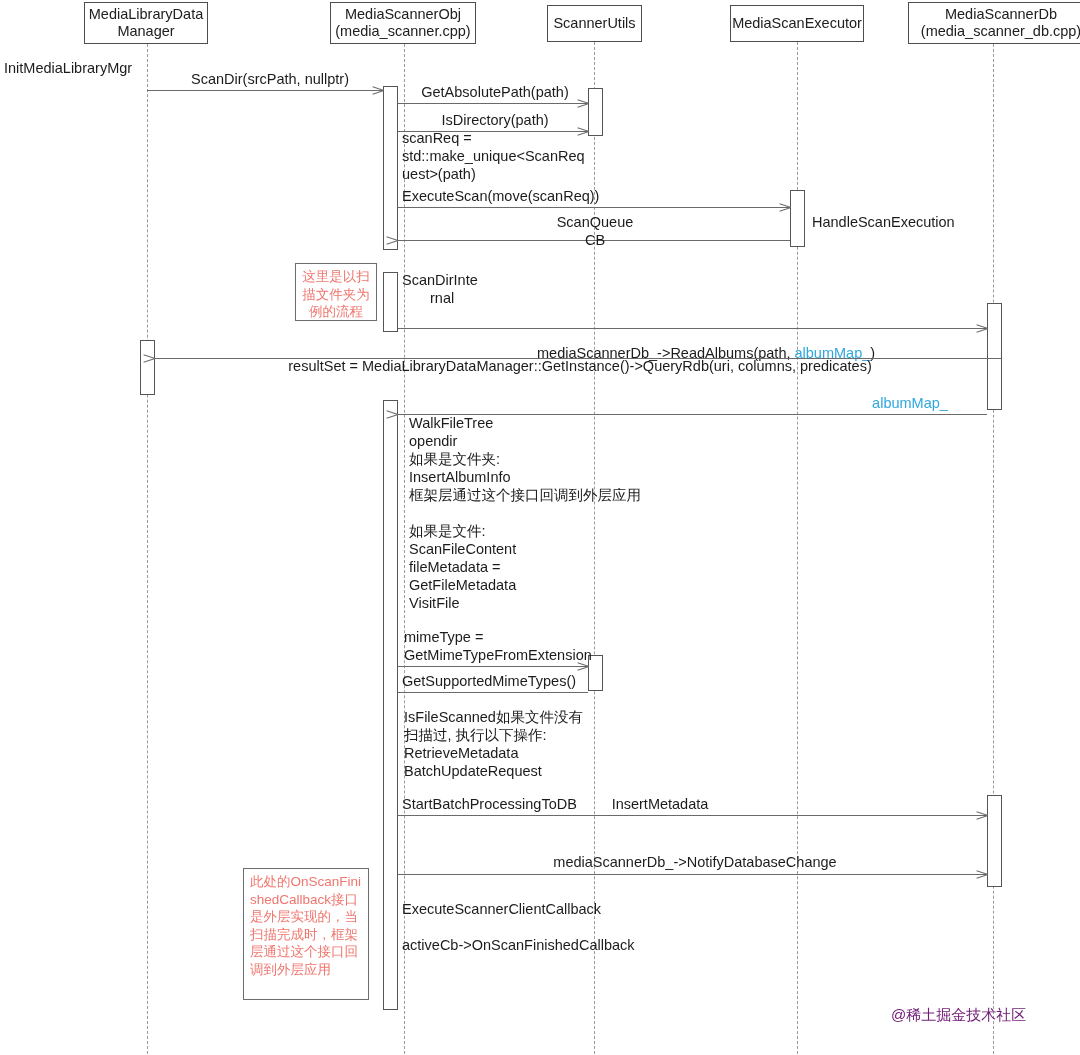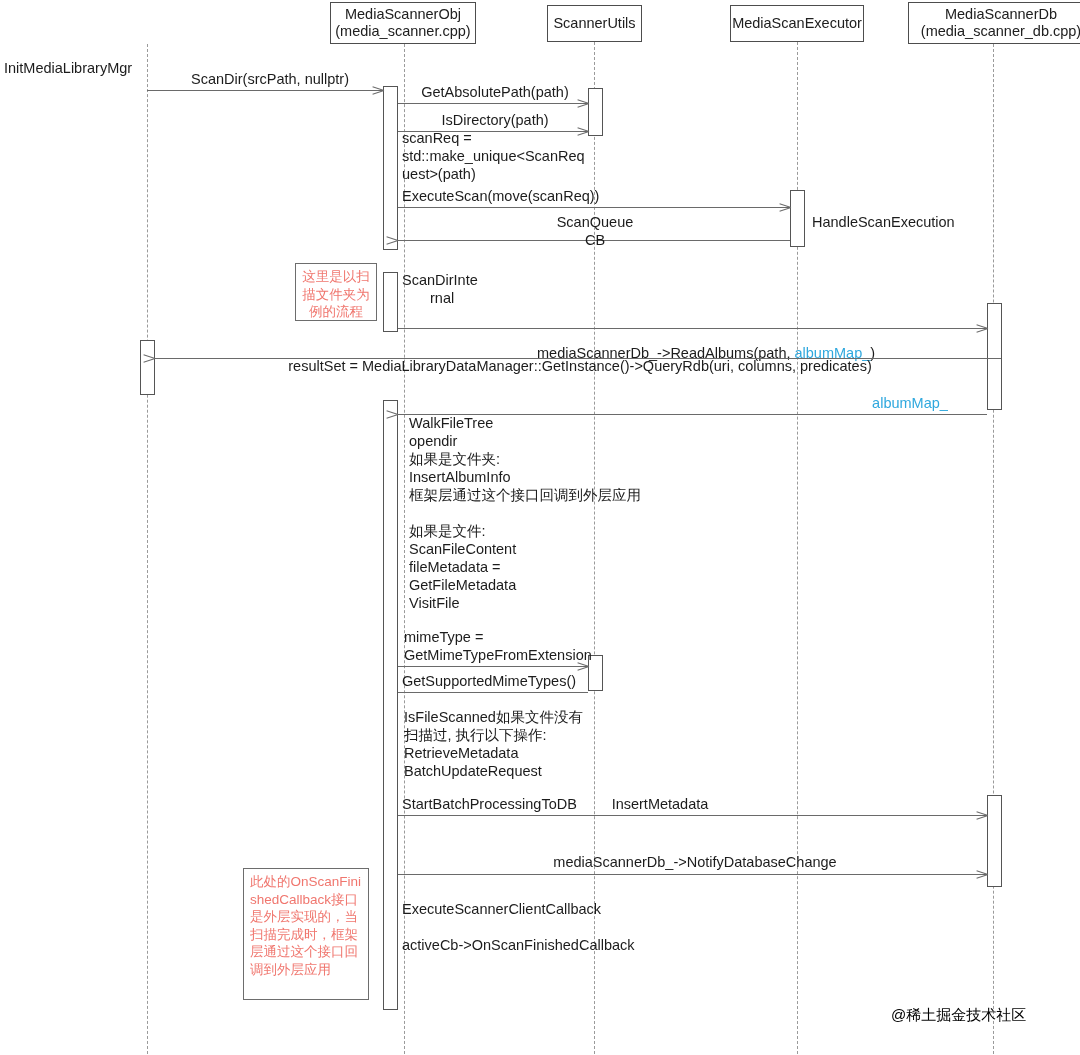--- a/index.html
+++ b/index.html
@@ -80,29 +80,33 @@
     line-height:17.5px;
     padding:4px 6px;
     text-align:center;
     word-break:break-all;
   }
   .note.left{text-align:left;}
   
   .watermark{
     position:absolute;
     font-size:15px;
-    color:#000000;
+    color:#701a75;
     white-space:nowrap;
   }
 </style>
 </head>
 <body>
 
 <div id="canvas">
 
+  <div class="participant" style="left:84px;top:2px;width:124px;height:42px;">
+    <span>MediaLibraryData</span>
+    <span class="l2">Manager</span>
+  </div>
 
   <div class="participant" style="left:330px;top:2px;width:146px;height:42px;">
     <span>MediaScannerObj</span>
     <span class="l2">(media_scanner.cpp)</span>
   </div>
 
   <div class="participant" style="left:547px;top:5px;width:95px;height:37px;">
     <span>ScannerUtils</span>
   </div>
 

